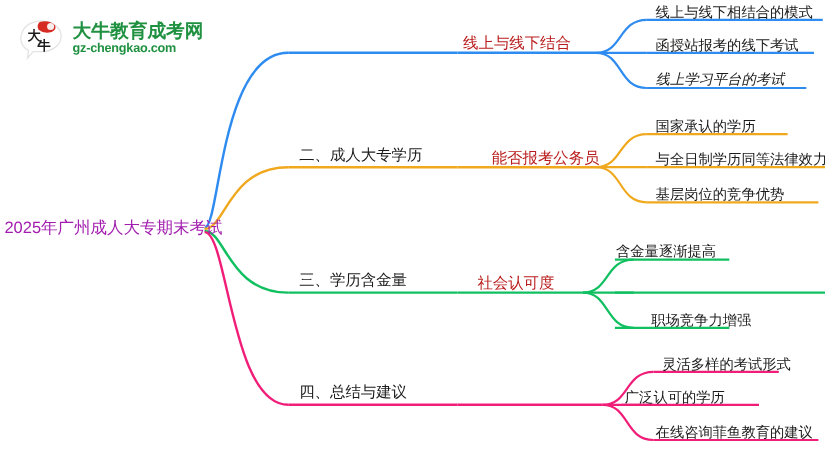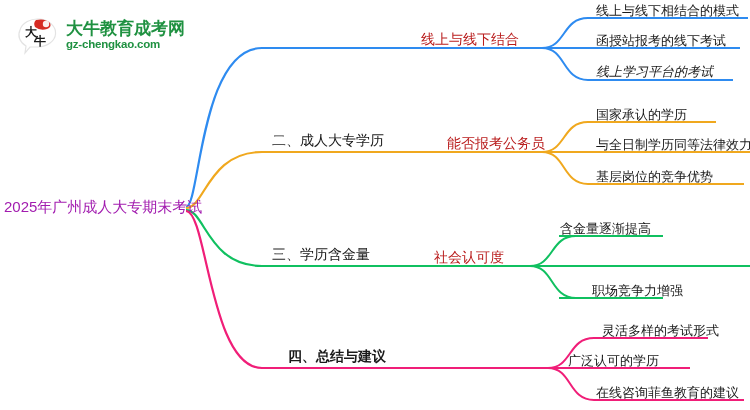--- a/index.html
+++ b/index.html
@@ -177,18 +177,18 @@
   <div class="node lvl2" style="left:447px; top:135px;">能否报考公务员</div>
   <div class="node leaf" style="left:596px; top:106px;">国家承认的学历</div>
   <div class="node leaf" style="left:596px; top:136px;">与全日制学历同等法律效力</div>
   <div class="node leaf" style="left:596px; top:168px;">基层岗位的竞争优势</div>
 
   <div class="node lvl1" style="left:272px; top:246px;">三、学历含金量</div>
   <div class="node lvl2" style="left:434px; top:249px;">社会认可度</div>
   <div class="node leaf" style="left:560px; top:220px;">含金量逐渐提高</div>
   <div class="node leaf" style="left:560px; top:282px;margin-left:32px;">职场竞争力增强</div>
 
-  <div class="node lvl1" style="left:272px; top:348px; font-weight:bold;margin-left:16px;">四、总结与建议</div>
+  <div class="node lvl1" style="left:272px; top:348px; font-weight:normal;">四、总结与建议</div>
   <div class="node leaf" style="left:602px; top:322px;">灵活多样的考试形式</div>
   <div class="node leaf" style="left:568px; top:352px;">广泛认可的学历</div>
   <div class="node leaf" style="left:596px; top:384px;">在线咨询菲鱼教育的建议</div>
 
 </div>
 
 </body></html>

